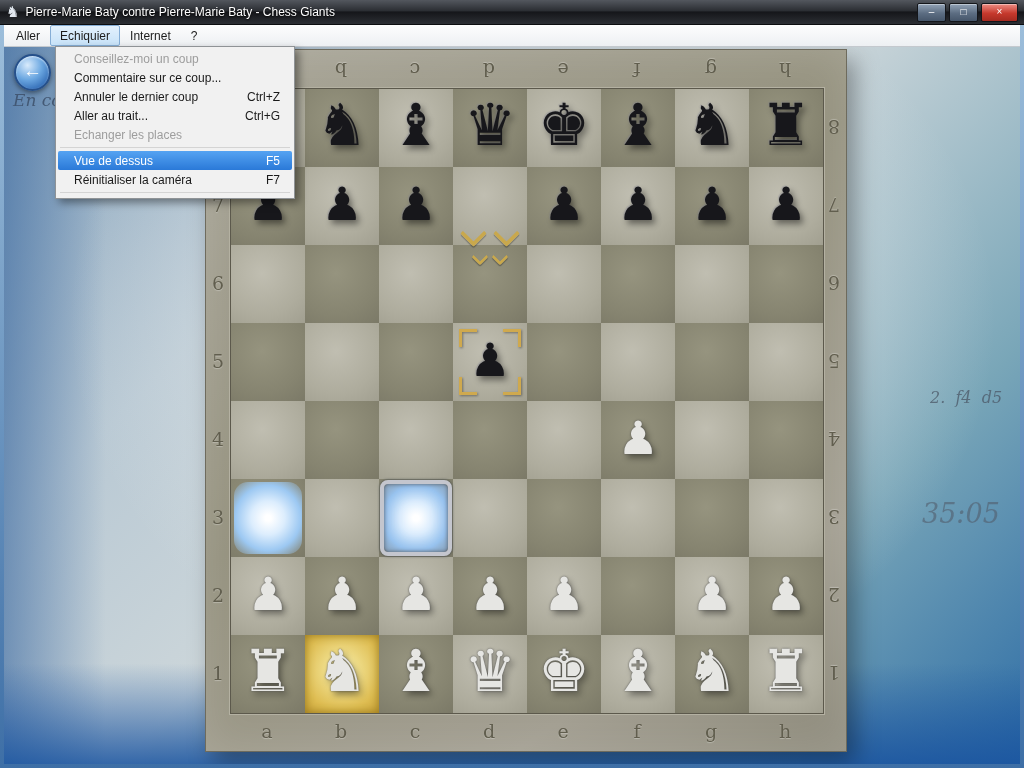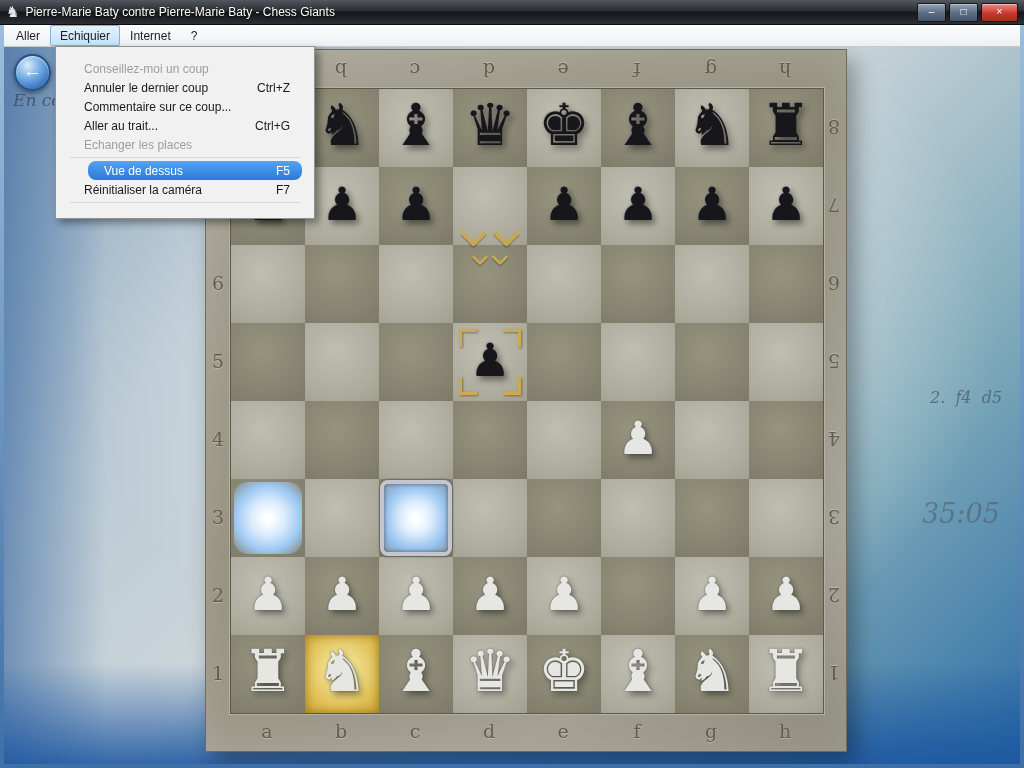--- a/index.html
+++ b/index.html
@@ -21,26 +21,26 @@
   .wbtn.close{width:35px;background:linear-gradient(180deg,#ec8d84 0%,#c6392d 55%,#a52a20 100%);}
 
   
   .menubar{position:absolute;top:25px;left:4px;right:4px;height:21px;z-index:40;display:flex;
     align-items:stretch;padding-left:2px;font-size:12px;color:#1c1c1c;
     background:linear-gradient(180deg,#fdfdfd,#edf0f3);border-bottom:1px solid #c4c9ce;}
   .mb-item{padding:0 9px;display:flex;align-items:center;border:1px solid transparent;}
   .mb-item.active{background:linear-gradient(180deg,#e3f1fd,#c7e2f8);border:1px solid #86aed6;border-radius:2px;}
 
   
-  .menu-popup{position:absolute;left:55px;top:46px;width:234px;z-index:60;padding:12px;
+  .menu-popup{position:absolute;left:55px;top:46px;width:234px;z-index:60;padding:2px;
     background:#f1f1f1;border:1px solid #8f9396;box-shadow:4px 4px 8px rgba(0,0,0,.4);font-size:12px;}
   .mi{display:flex;height:19px;align-items:center;padding:0 12px 0 16px;color:#1a1a1a;white-space:nowrap;}
   .mi .sc{margin-left:auto;padding-left:14px;}
   .mi.disabled{color:#9d9d9d;}
-  .mi.selected{background:linear-gradient(180deg,#55a3f2 0%,#2a79d8 100%);color:#fff;border-radius:8px;margin-left:20px;}
+  .mi.selected{background:linear-gradient(180deg,#55a3f2 0%,#2a79d8 100%);color:#fff;border-radius:2px;}
   .sep{height:1px;background:#d4d4d4;margin:3px 2px;}
 
   
   .content{position:absolute;top:46px;left:4px;right:4px;bottom:4px;overflow:hidden;
     background:
       radial-gradient(ellipse at 52% 38%, rgba(232,236,236,.95) 0%, rgba(232,236,236,0) 62%),
       linear-gradient(to top, rgba(26,84,160,.85) 0%, rgba(26,84,160,0) 14%),
       linear-gradient(to right, rgba(58,104,160,.6) 0%, rgba(58,104,160,0) 10%),
       linear-gradient(135deg,#86a3bd 0%,#b9c9d4 28%,#ccd6da 48%,#79a6b8 76%,#2f6ea6 100%);}
 
@@ -316,26 +316,26 @@
     <div class="moves-text">2.  f4  d5</div>
     <div class="clock-text">35:05</div>
   </div>
 
   <div class="menu-popup">
       <div class="mi disabled">
         <span>Conseillez-moi un coup</span>
         <span class="sc"></span>
       </div>
       <div class="mi">
+        <span>Commentaire sur ce coup...</span>
+        <span class="sc"></span>
+      </div>
+      <div class="mi">
         <span>Annuler le dernier coup</span>
         <span class="sc">Ctrl+Z</span>
-      </div>
-      <div class="mi">
-        <span>Commentaire sur ce coup...</span>
-        <span class="sc"></span>
       </div>
       <div class="mi">
         <span>Aller au trait...</span>
         <span class="sc">Ctrl+G</span>
       </div>
       <div class="mi disabled">
         <span>Echanger les places</span>
         <span class="sc"></span>
       </div>
       <div class="sep"></div>

